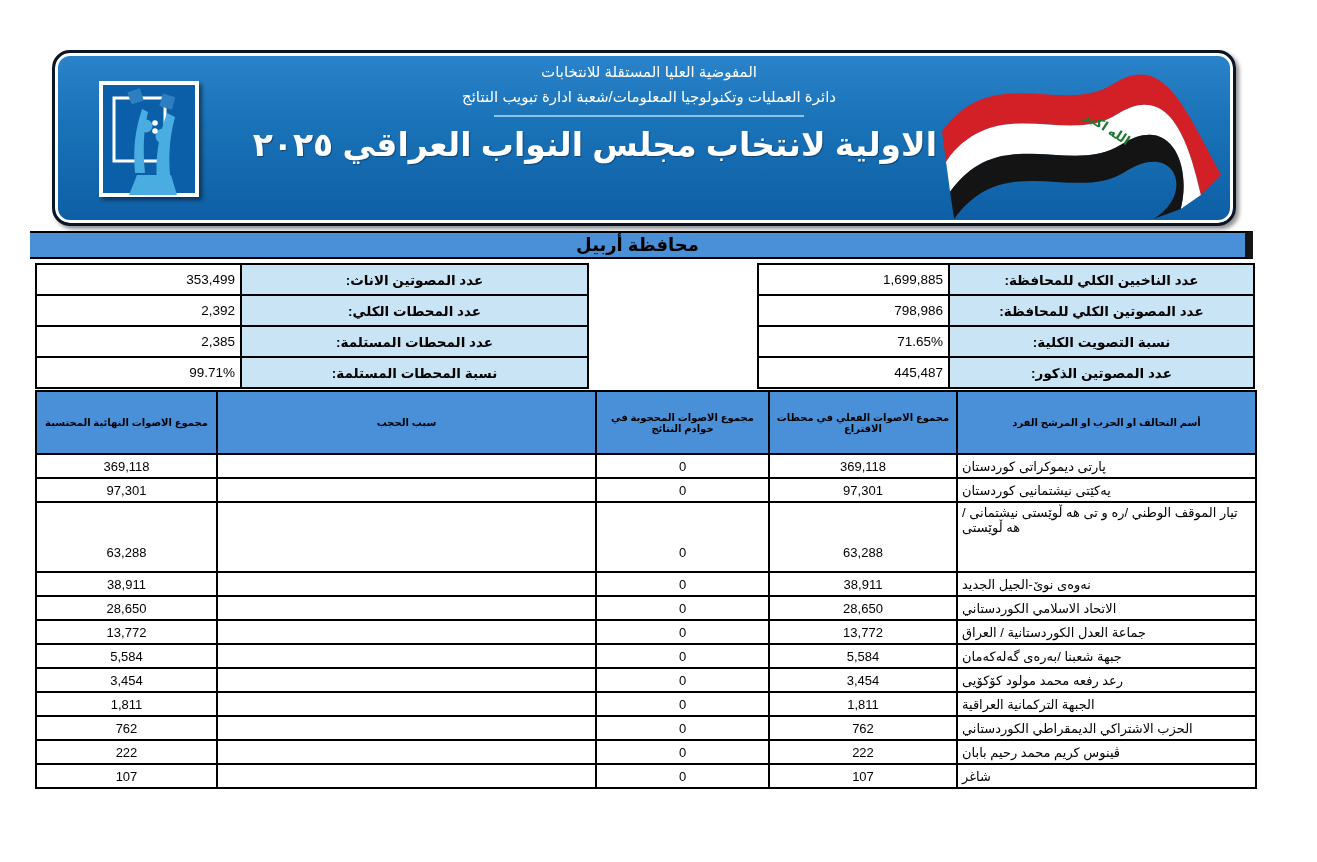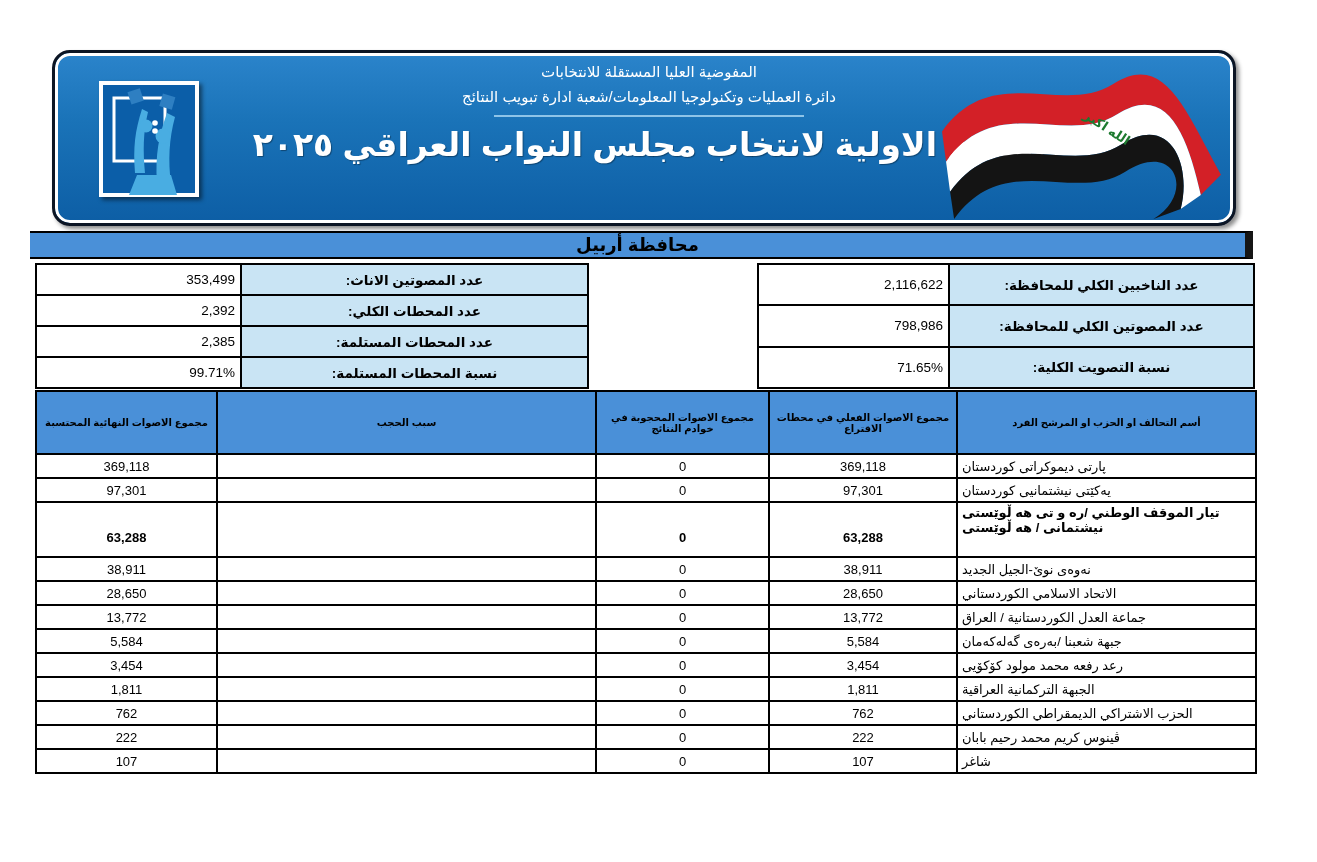--- a/index.html
+++ b/index.html
@@ -39,21 +39,21 @@
   
   table.results{position:absolute;left:35px;top:390px;width:1220px;
                 border-collapse:collapse;direction:rtl;table-layout:fixed;}
   .results th{background:#4a90d8;border:2px solid #000;height:61px;
               font-size:10px;font-weight:bold;padding:0 6px;color:#000;}
   .results td{border:2px solid #000;background:#fff;font-size:13px;
               height:20px;padding:1px 4px;vertical-align:middle;}
   .results td.name{text-align:left;direction:rtl;margin-top:28px;}
   .results td.num{text-align:center;direction:ltr;}
   .results td.reason{background:#fff;}
-  tr.tall{height:55px;font-weight:bold;}
+  tr.tall{height:70px;}
   tr.tall td.num{vertical-align:bottom;padding-bottom:11px;}
   tr.tall td.name{vertical-align:top;padding-top:2px;}
 </style>
 </head>
 <body>
 
 <div class="page">
 
   <div class="banner">
 
@@ -117,30 +117,34 @@
     </tbody>
       </table>
 
     <table class="sum" style="width:496px">
       <colgroup>
           <col style="width:191px">
           <col style="width:305px">
         </colgroup>
       <tbody>
           <tr>
-        <td class="val">2,116,622</td>
+        <td class="val">1,699,885</td>
         <td class="lbl">عدد الناخبين الكلي للمحافظة:</td>
       </tr>
       <tr>
         <td class="val">798,986</td>
         <td class="lbl">عدد المصوتين الكلي للمحافظة:</td>
       </tr>
       <tr>
         <td class="val">71.65%</td>
         <td class="lbl">نسبة التصويت الكلية:</td>
+      </tr>
+      <tr>
+        <td class="val">445,487</td>
+        <td class="lbl">عدد المصوتين الذكور:</td>
       </tr>
     </tbody>
       </table>
   </div>
 
   <table class="results">
     <colgroup>
       <col style="width:299px">
         <col style="width:188px">
         <col style="width:173px">

